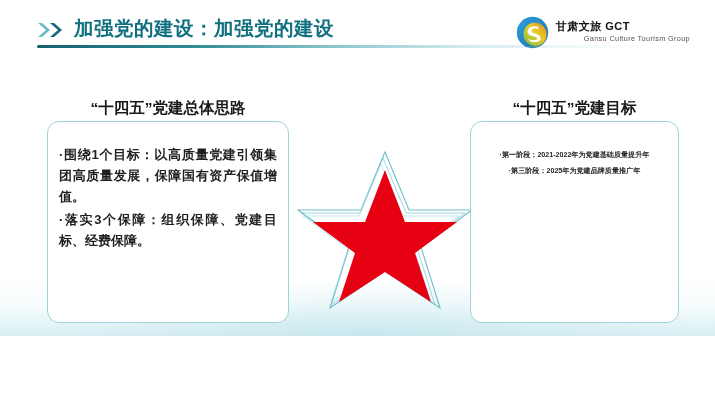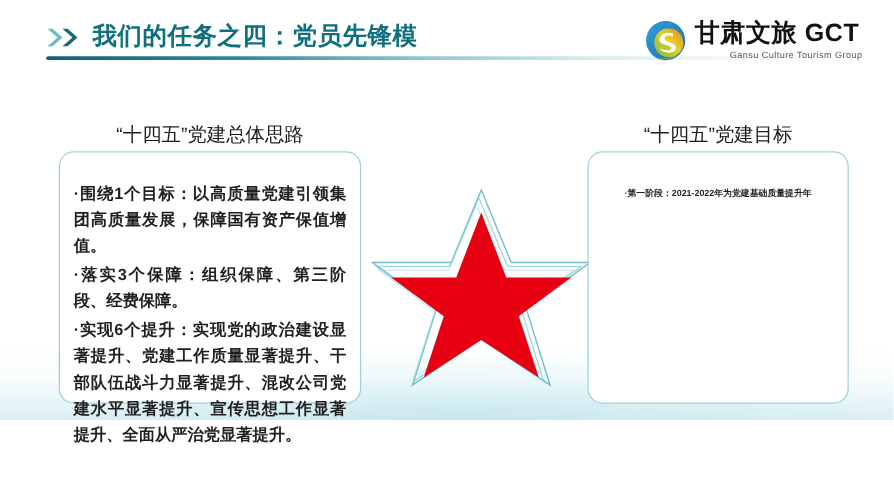--- a/index.html
+++ b/index.html
@@ -98,21 +98,21 @@
     align-items: center;
     gap: 7px;
   }
   .logo-mark {
     width: 33px;
     height: 33px;
     flex: 0 0 auto;
   }
   .logo-words { line-height: 1; }
   .logo-cn {
-    font-size: 20px;
+    font-size: 11px;
     font-weight: bold;
     color: #111111;
     letter-spacing: 0.5px;
     white-space: nowrap;
   }
   .logo-en {
     font-size: 7.3px;
     color: #555555;
     letter-spacing: 0.35px;
     margin-top: 3px;
@@ -141,21 +141,21 @@
     height: 202px;
   }
 
   .card-title {
     position: absolute;
     top: -24px;
     left: 0;
     width: 100%;
     text-align: center;
     font-size: 15.5px;
-    font-weight: normal;
+    font-weight: bold;
     color: #1a1a1a;
     white-space: nowrap;
   }
 
   .card-body {
     padding: 22px 11px 10px 11px;
   }
   .bullet {
     font-size: 13px;
     font-weight: bold;
@@ -193,21 +193,21 @@
 
   <div class="header">
 
     <div class="chevrons">
       <svg width="32" height="16" viewBox="0 0 32 16">
         <path d="M1,1 L9,8 L1,15 L5,15 L13,8 L5,1 Z" fill="#6fb9c4"></path>
         <path d="M13,1 L21,8 L13,15 L17,15 L25,8 L17,1 Z" fill="#12697a"></path>
       </svg>
     </div>
 
-    <div class="title-text">我们的任务之四：党员先锋模</div>
+    <div class="title-text">加强党的建设：加强党的建设</div>
 
     <div class="title-rule"></div>
 
     <div class="logo">
       <span class="logo-mark">
         <svg width="33" height="33" viewBox="0 0 40 40">
           <defs>
             <linearGradient id="lgA" x1="0" y1="0" x2="1" y2="1">
               <stop offset="0%" stop-color="#2f9fd6"></stop>
               <stop offset="100%" stop-color="#1b6fb5"></stop>
@@ -247,25 +247,25 @@
         <polygon points="84,16 106,68 162,68 117,101 134,154 84,121 34,154 51,101 6,68 62,68"></polygon>
       </g>
       <polygon points="88,22 108,74 160,74 118,105 134,154 88,124 42,154 58,105 16,74 68,74" fill="#e60012"></polygon>
     </svg>
   </div>
 
   <div class="card card-left">
     <div class="card-title">“十四五”党建总体思路</div>
     <div class="card-body">
       <div class="bullet">·围绕1个目标：以高质量党建引领集团高质量发展，保障国有资产保值增值。</div>
-      <div class="bullet">·落实3个保障：组织保障、第三阶段、经费保障。</div>
-      <div class="bullet">·实现6个提升：实现党的政治建设显著提升、党建工作质量显著提升、干部队伍战斗力显著提升、混改公司党建水平显著提升、宣传思想工作显著提升、全面从严治党显著提升。</div>
+      <div class="bullet">·落实3个保障：组织保障、党建目标、经费保障。</div>
     </div>
   </div>
 
   <div class="card card-right">
     <div class="card-title">“十四五”党建目标</div>
     <div class="card-body">
       <div class="bullet">·第一阶段：2021-2022年为党建基础质量提升年</div>
+      <div class="bullet">·第三阶段：2025年为党建品牌质量推广年</div>
     </div>
   </div>
 
 </div>
 
 </body></html>

